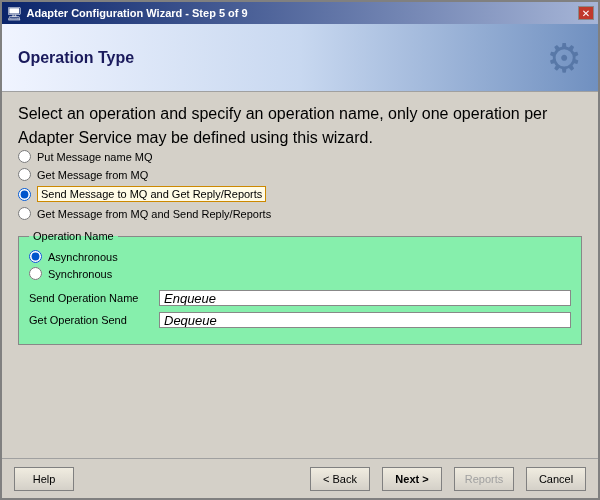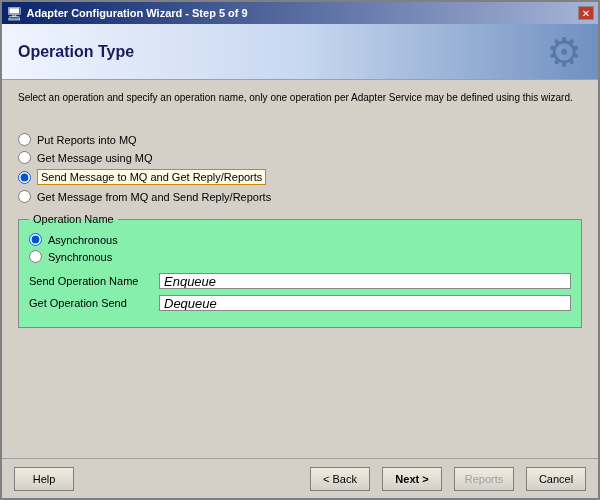--- a/index.html
+++ b/index.html
@@ -48,21 +48,21 @@
       width: 16px;
       height: 14px;
       display: flex;
       align-items: center;
       justify-content: center;
       font-size: 10px;
       cursor: pointer;
     }
     .header-band {
       background: linear-gradient(to right, #f0f4ff, #c8d8f0, #7090c0);
-      height: 56px;
+      height: 68px;
       display: flex;
       align-items: center;
       justify-content: space-between;
       padding: 0 16px;
       flex-shrink: 0;
       border-bottom: 1px solid #a0a0a0;
     }
     .header-title {
       font-size: 16px;
       font-weight: bold;
@@ -73,22 +73,22 @@
       color: #5070a0;
       opacity: 0.8;
     }
     .content {
       flex: 1;
       padding: 10px 16px;
       background: #d4d0c8;
       overflow: hidden;
     }
     .description {
-      font-size: 10px;
-      margin-bottom: 28px;
+      font-size: 16px;
+      margin-bottom: 0;
       line-height: 1.5;
       color: #000;
     }
     .radio-group {
       display: flex;
       flex-direction: column;
       gap: 5px;
       margin-bottom: 10px;
     }
     .radio-item {
@@ -200,25 +200,25 @@
     <span class="header-title">Operation Type</span>
     <span class="header-icon">⚙</span>
   </div>
 
   <div class="content">
     <p class="description">Select an operation and specify an operation name, only one operation per Adapter Service may be defined using this wizard.</p>
 
     <div class="radio-group">
       <label class="radio-item">
         <input type="radio" name="operation" style="">
-        <span>Put Reports into MQ</span>
+        <span>Put Message name MQ</span>
       </label>
       <label class="radio-item">
         <input type="radio" name="operation" style="">
-        <span>Get Message using MQ</span>
+        <span>Get Message from MQ</span>
       </label>
       <label class="radio-item">
         <input type="radio" name="operation" checked="" style="">
         <span class="radio-label-highlighted">Send Message to MQ and Get Reply/Reports</span>
       </label>
       <label class="radio-item">
         <input type="radio" name="operation" style="">
         <span>Get Message from MQ and Send Reply/Reports</span>
       </label>
     </div>

